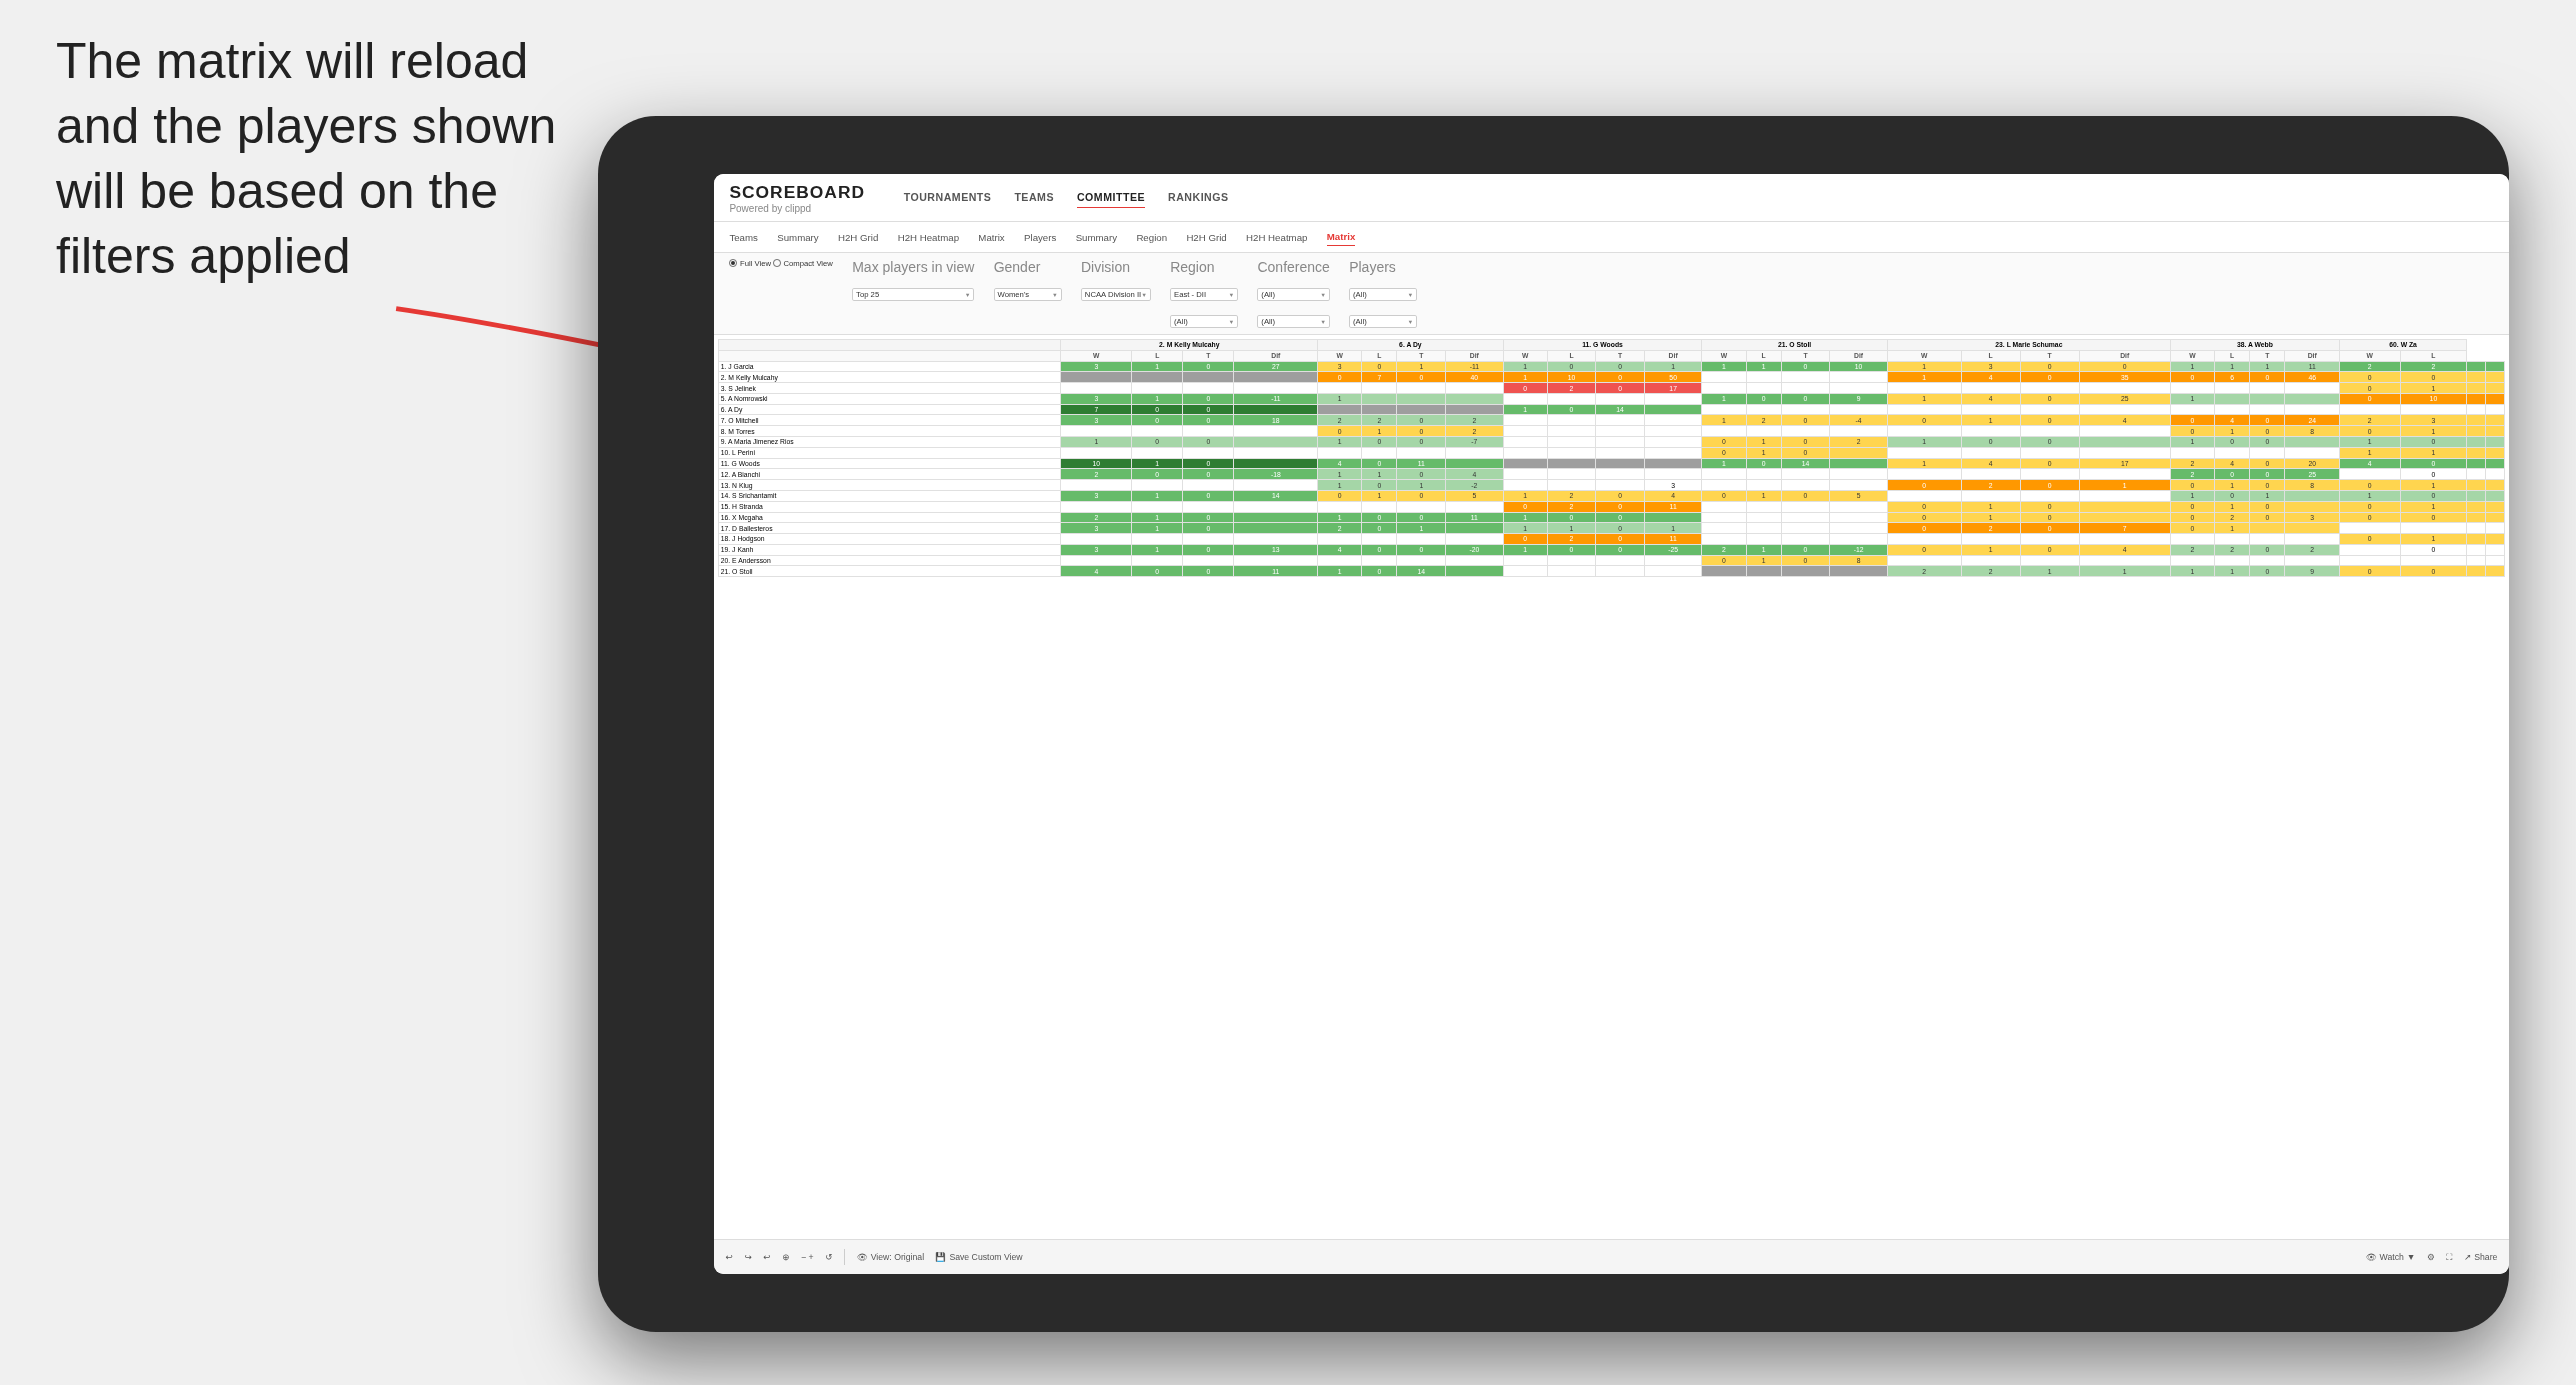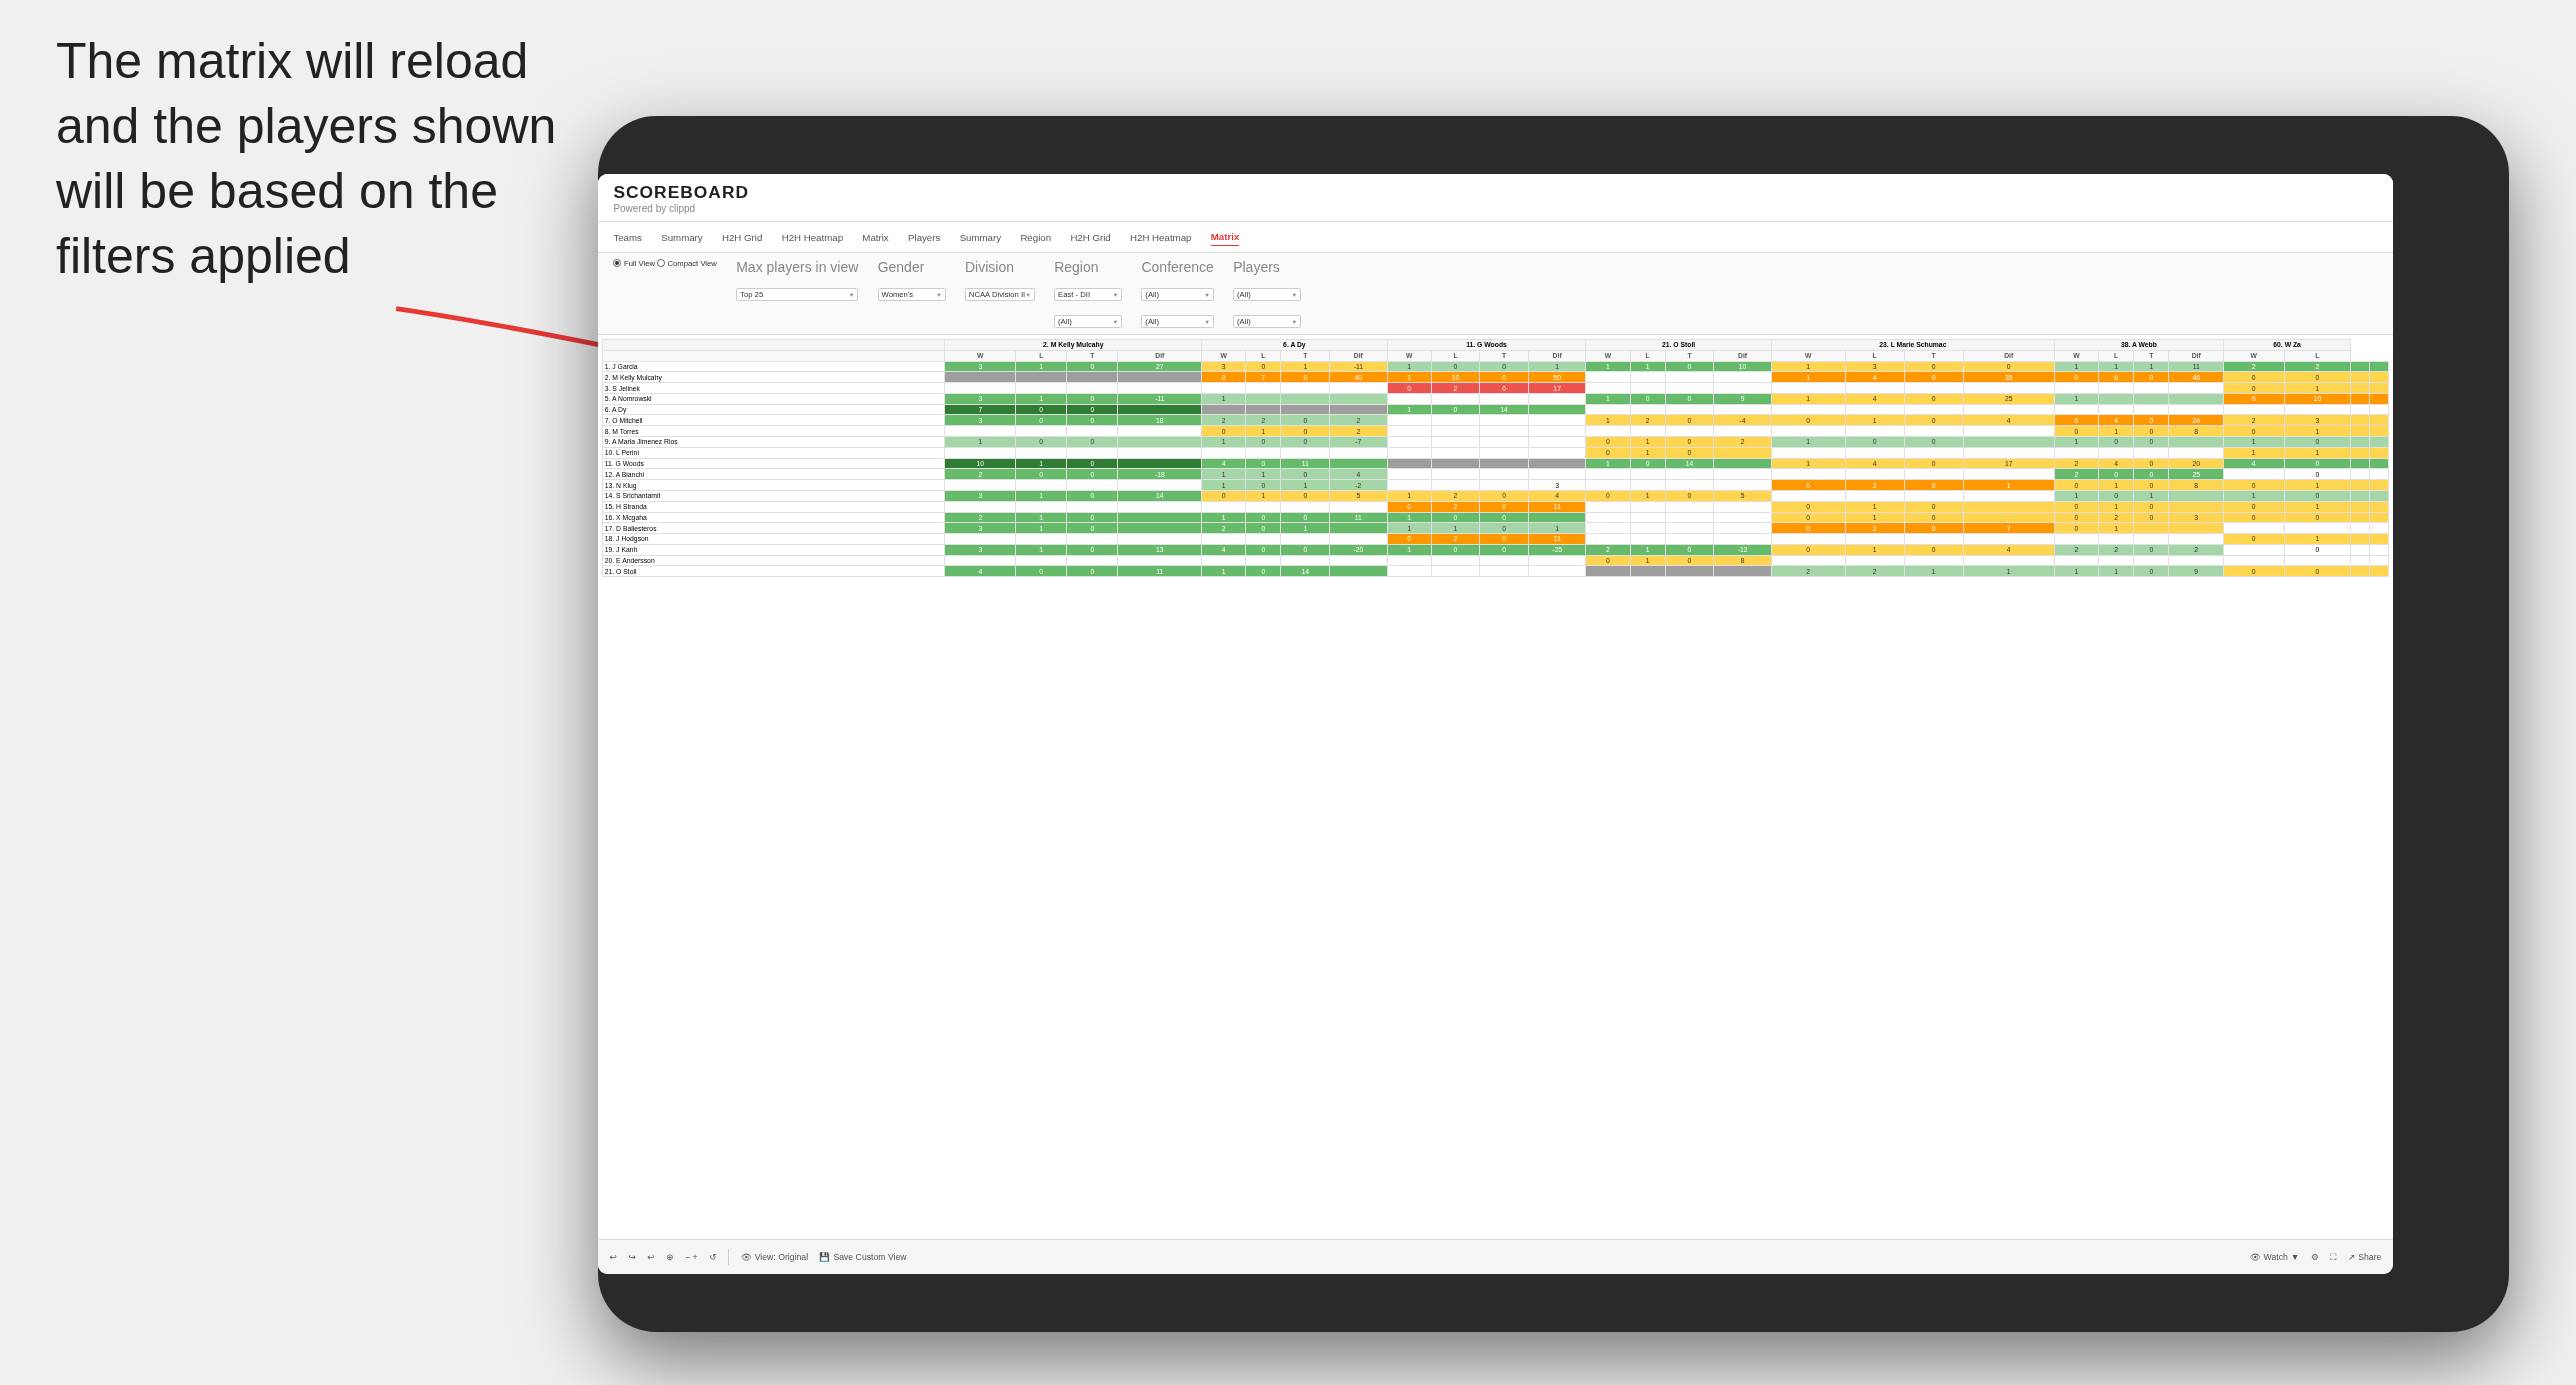--- a/index.html
+++ b/index.html
@@ -30,21 +30,21 @@
       position: absolute;
       top: 116px;
       left: 598px;
       width: 1911px;
       height: 1216px;
       background: #2a2a2a;
       border-radius: 58px;
       box-shadow: 0 29px 77px rgba(0,0,0,0.5);
       display: flex;
       align-items: center;
-      justify-content: flex-start;
+      justify-content: flex-end;
     }
 
     .tablet-screen {
       width: 1795px;
       height: 1100px;
       background: #fff;
       border-radius: 9.7px;
       overflow: hidden;
       position: relative;
     }
@@ -301,20 +301,26 @@
   <path d="M 60 40 Q 200 60 520 130" stroke="#e53935" stroke-width="5" fill="none" marker-end="url(#arrowhead)"></path>
 </svg>
 
 <div class="tablet">
   <div class="tablet-screen">
 
     <div class="top-nav">
       <div class="logo-area">
         <span class="logo-title">SCOREBOARD</span>
         <span class="logo-subtitle">Powered by clippd</span>
+      </div>
+      <div class="nav-items">
+        <span class="nav-item">TOURNAMENTS</span>
+        <span class="nav-item">TEAMS</span>
+        <span class="nav-item active">COMMITTEE</span>
+        <span class="nav-item">RANKINGS</span>
       </div>
     </div>
 
     <div class="sub-nav">
       <span class="sub-nav-item">Teams</span>
       <span class="sub-nav-item">Summary</span>
       <span class="sub-nav-item">H2H Grid</span>
       <span class="sub-nav-item">H2H Heatmap</span>
       <span class="sub-nav-item">Matrix</span>
       <span class="sub-nav-item">Players</span>

